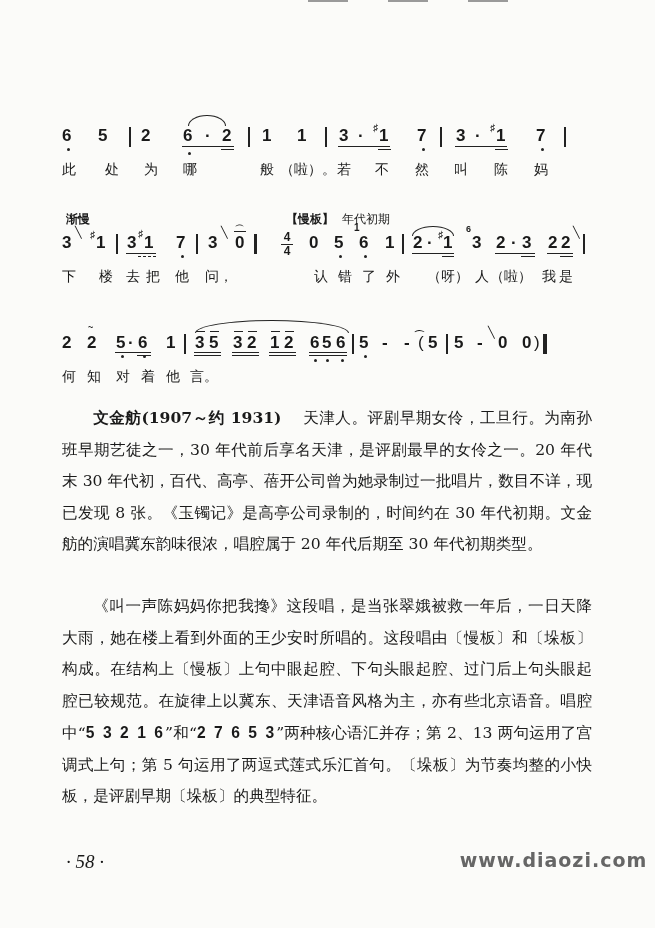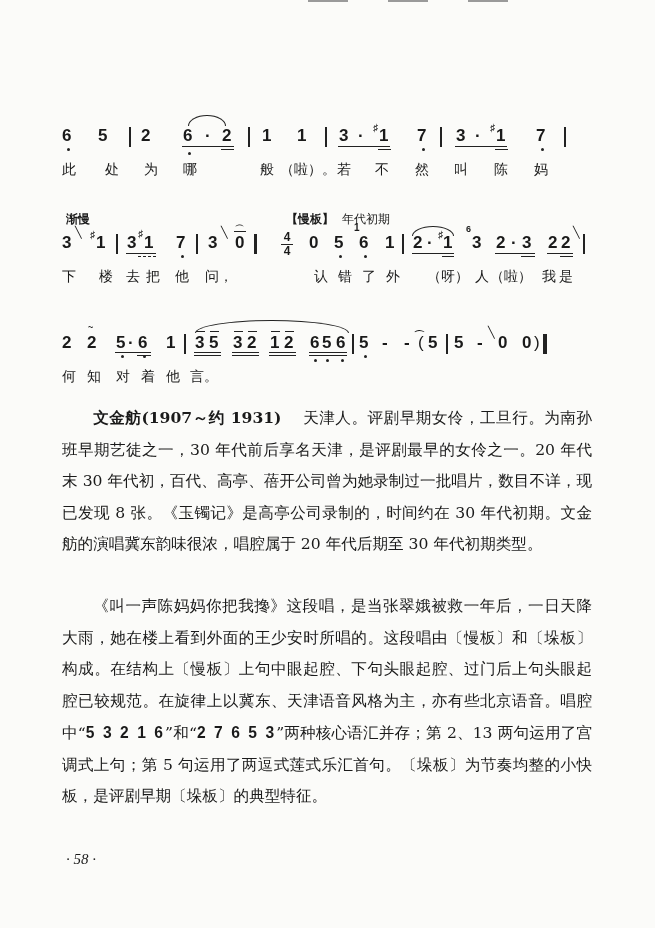--- a/index.html
+++ b/index.html
@@ -22,21 +22,21 @@
   .dot { position: absolute; width: 3px; height: 3px; border-radius: 50%; background: #222; }
   .slur { position: absolute; border: 1.3px solid #222; border-bottom: none; border-radius: 50% 50% 0 0 / 100% 100% 0 0; }
   .lyric { position: absolute; top: 0; }
   .mark { position: absolute; font-size: 12px; font-weight: bold; font-family: "DejaVu Sans", sans-serif; white-space: nowrap; }
   .sharp { position: absolute; font-size: 10px; font-weight: bold; }
   .timesig { position: absolute; font-size: 12px; font-weight: bold; text-align: center; line-height: 11px; width: 12px; }
   .timesig .line { display: block; height: 1px; background: #222; margin: 1px 0; }
 
   .para { position: absolute; left: 62px; width: 530px; font-size: 15.6px; line-height: 31.5px; font-family: "DejaVu Serif", serif; text-align: justify; }
   .para .bold { font-weight: bold; }
-  .page-num { position: absolute; left: 66px; top: 851px; font-size: 15px; font-style: italic; font-family: "Liberation Serif", serif; }
+  .page-num { position: absolute; left: 66px; top: 851px; font-size: 19px; font-style: italic; font-family: "Liberation Serif", serif; }
   .watermark { position: absolute; left: 480px; top: 848px; width: 175px; text-align: center; color: #666; font-family: "DejaVu Sans", sans-serif; }
   .watermark .wm-title { font-size: 34px; font-weight: bold; letter-spacing: 10px; line-height: 40px; }
   .watermark .wm-url { font-size: 19px; font-weight: bold; letter-spacing: 1px; line-height: 24px; margin-left: -28px; }
 </style>
 </head>
 <body>
 
 <div class="top-marks">
   <div class="top-mark" style="left:308px;"></div>
   <div class="top-mark" style="left:388px;"></div>
@@ -246,13 +246,14 @@
   <span class="bold">文金舫(1907～约 1931)</span>&nbsp;&nbsp;&nbsp;&nbsp;<span>天津人。评剧早期女伶，工旦行。为南孙班早期艺徒之一，30 年代前后享名天津，是评剧最早的女伶之一。20 年代末 30 年代初，百代、高亭、蓓开公司曾为她录制过一批唱片，数目不详，现已发现 8 张。《玉镯记》是高亭公司录制的，时间约在 30 年代初期。文金舫的演唱冀东韵味很浓，唱腔属于 20 年代后期至 30 年代初期类型。</span>
 </div>
 
 <div class="para" style="top:591px; text-indent:2em;">
   <span>《叫一声陈妈妈你把我搀》这段唱，是当张翠娥被救一年后，一日天降大雨，她在楼上看到外面的王少安时所唱的。这段唱由〔慢板〕和〔垛板〕构成。在结构上〔慢板〕上句中眼起腔、下句头眼起腔、过门后上句头眼起腔已较规范。在旋律上以冀东、天津语音风格为主，亦有些北京语音。唱腔中“</span><span class="bold" style="font-family:'Liberation Sans',sans-serif;letter-spacing:2px">5 3 2 1 6</span><span>”和“</span><span class="bold" style="font-family:'Liberation Sans',sans-serif;letter-spacing:2px">2 7 6 5 3</span><span>”两种核心语汇并存；第 2、13 两句运用了宫调式上句；第 5 句运用了两逗式莲式乐汇首句。〔垛板〕为节奏均整的小快板，是评剧早期〔垛板〕的典型特征。</span>
 </div>
 
 <div class="page-num">· 58 ·</div>
 
 <div class="watermark">
+  <div class="wm-url">www.diaozi.com</div>
 </div>
 
 </body></html>

